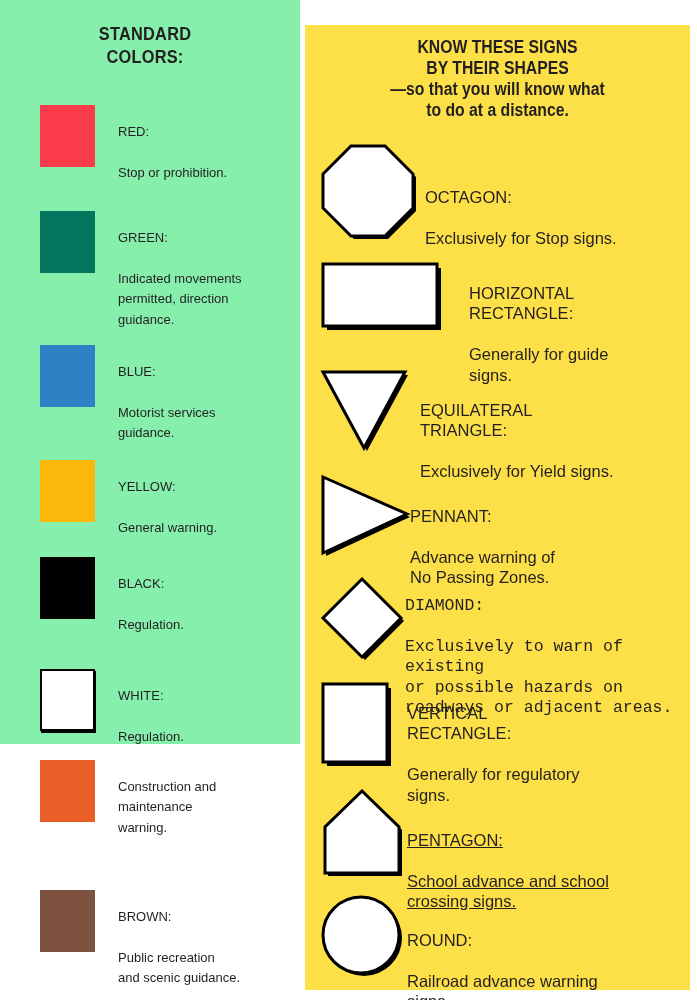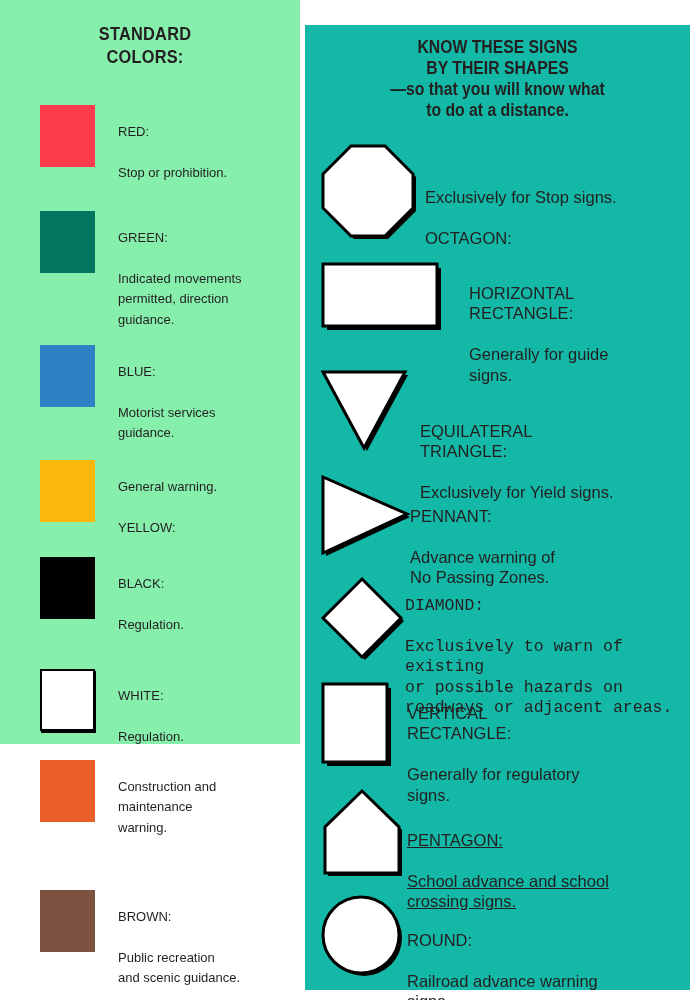--- a/index.html
+++ b/index.html
@@ -49,21 +49,21 @@
     width:200px;
     font-size:13px;
     line-height:20.5px;
     white-space:pre-line;
   }
 
   
   #shapes-panel{
     position:absolute;left:305px;top:25px;
     width:385px;height:965px;
-    background:#14b8a6;
+    background:#fde047;
   }
   #shapes-heading{
     position:absolute;left:0;top:12px;width:385px;
     text-align:center;
     font-weight:bold;
     font-size:17.5px;
     line-height:21px;
     transform:scaleX(0.90);
     transform-origin:center top;
     white-space:pre-line;
@@ -116,22 +116,22 @@
       <div class="color-text">
         <div>BLUE:</div>
         <div>Motorist services
 guidance.</div>
       </div>
     </div>
 
     <div class="color-row" style="top:355px;">
       <div class="swatch" style="background:#fcb70b;"></div>
       <div class="color-text">
+        <div>YELLOW:</div>
         <div>General warning.</div>
-        <div>YELLOW:</div>
       </div>
     </div>
 
     <div class="color-row" style="top:452px;">
       <div class="swatch" style="background:#000000;"></div>
       <div class="color-text">
         <div>BLACK:</div>
         <div>Regulation.</div>
       </div>
     </div>
@@ -173,22 +173,22 @@
 to do at a distance.</div>
 
   <div class="shape-row" style="top:115px;">
     <div class="shape-holder">
       <svg width="98" height="98" viewBox="0 0 98 98" aria-hidden="true">
         <polygon class="shadow" points="32,6 66,6 94,34 94,68 66,96 32,96 4,68 4,34" transform="translate(3,3)"></polygon>
         <polygon class="sh" points="32,6 66,6 94,34 94,68 66,96 32,96 4,68 4,34"></polygon>
       </svg>
     </div>
     <div class="shape-text" style="left:120px;top:26px;">
+      <div>OCTAGON:</div>
       <div>Exclusively for Stop signs.</div>
-      <div>OCTAGON:</div>
     </div>
   </div>
 
   <div class="shape-row" style="top:235px;">
     <div class="shape-holder">
       <svg width="126" height="76" viewBox="0 0 126 76" aria-hidden="true">
         <rect class="shadow" x="4" y="4" width="114" height="62" transform="translate(4,4)"></rect>
         <rect class="sh" x="4" y="4" width="114" height="62"></rect>
       </svg>
     </div>
@@ -200,21 +200,21 @@
     </div>
   </div>
 
   <div class="shape-row" style="top:343px;">
     <div class="shape-holder">
       <svg width="92" height="86" viewBox="0 0 92 86" aria-hidden="true">
         <polygon class="shadow" points="4,4 86,4 45,80" transform="translate(3,3)"></polygon>
         <polygon class="sh" points="4,4 86,4 45,80"></polygon>
       </svg>
     </div>
-    <div class="shape-text" style="left:115px;top:32px;">
+    <div class="shape-text" style="left:115px;top:11px;">
       <div>EQUILATERAL
 TRIANGLE:</div>
       <div>Exclusively for Yield signs.</div>
     </div>
   </div>
 
   <div class="shape-row" style="top:448px;">
     <div class="shape-holder">
       <svg width="96" height="86" viewBox="0 0 96 86" aria-hidden="true">
         <polygon class="shadow" points="4,4 88,41 4,80" transform="translate(3,3)"></polygon>

